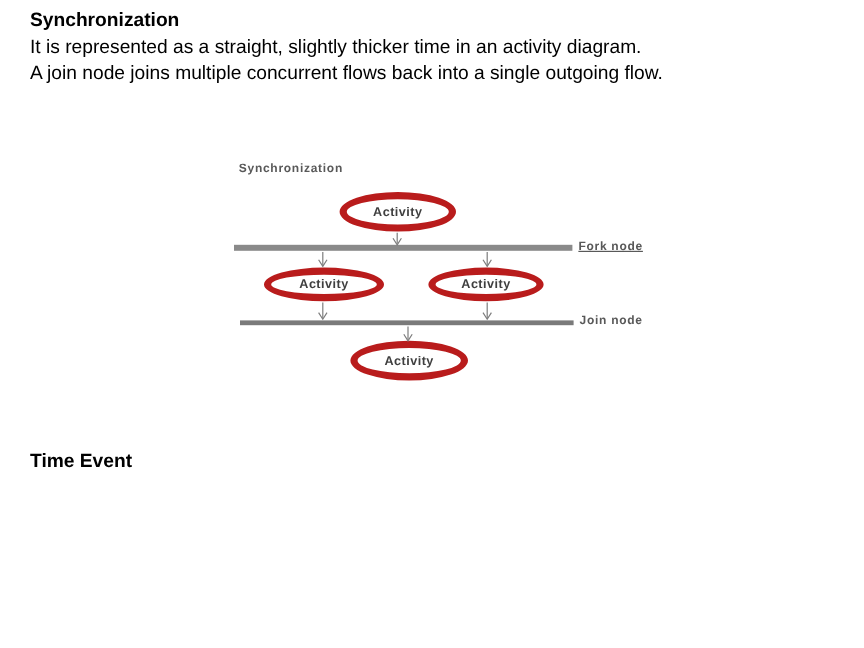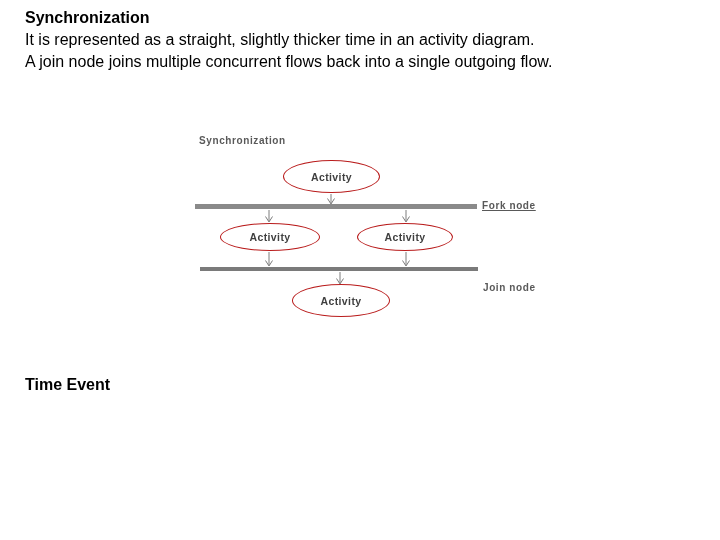--- a/index.html
+++ b/index.html
@@ -13,25 +13,25 @@
   .textblock .heading{font-weight:bold;}
   #intro-block{top:7px;width:680px;}
   #time-block{top:374px;width:680px;}
 
   .diagram-label{
     position:absolute;font-size:10px;font-weight:bold;color:#595959;
     letter-spacing:0.6px;white-space:nowrap;
   }
   #sync-diagram-title{left:199px;top:135px;}
   #fork-node-label{left:482px;top:200px;text-decoration:underline;}
-  #join-node-label{left:483px;top:262px;margin-top:20px;}
+  #join-node-label{left:483px;top:262px;}
   #time-event-label{left:418px;top:481px;color:#666;letter-spacing:0.4px;}
 
   .oval{
-    position:absolute;border:1px solid #b91c1c;border-radius:50%;
+    position:absolute;border:6px solid #b91c1c;border-radius:50%;
     display:flex;align-items:center;justify-content:center;
     font-size:10.5px;font-weight:bold;color:#3f3f3f;letter-spacing:0.4px;
     background:#fff;box-sizing:border-box;
   }
   #activity-top{left:283px;top:160px;width:97px;height:33px;}
   #activity-left{left:220px;top:223px;width:100px;height:28px;}
   #activity-right{left:357px;top:223px;width:96px;height:28px;}
   #activity-bottom{left:292px;top:284px;width:98px;height:33px;}
   #activity-time{left:306px;top:469px;width:74px;height:39px;font-weight:normal;font-size:10px;color:#333;letter-spacing:0.2px;}
 

